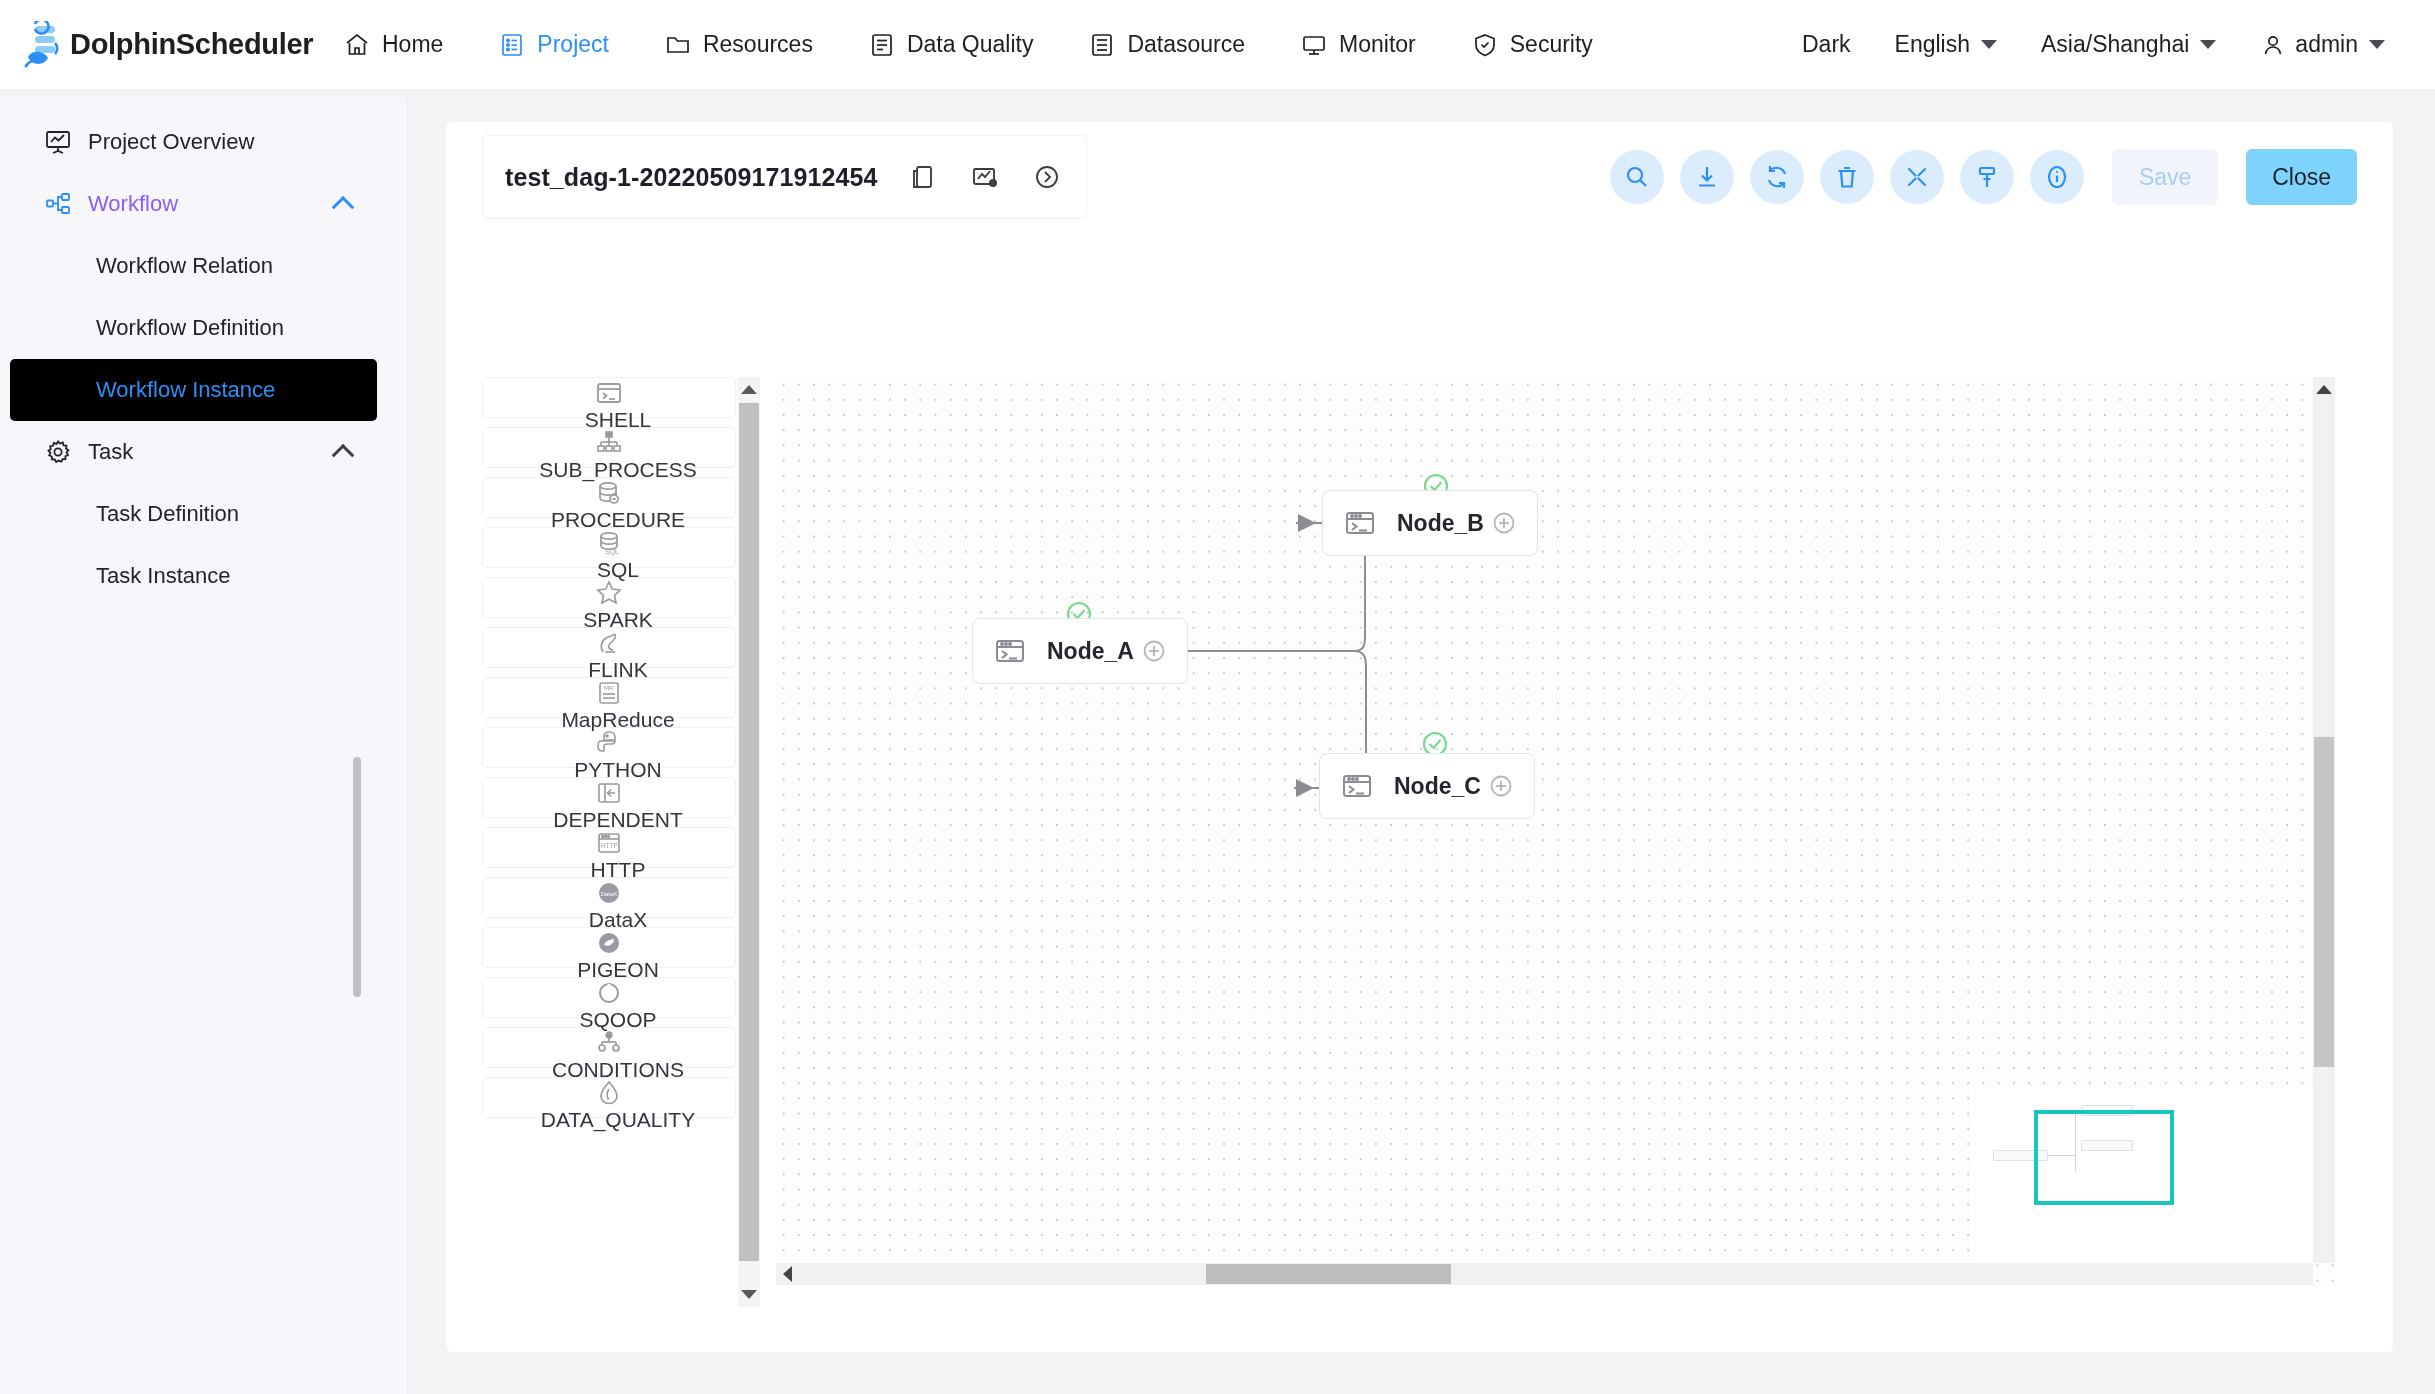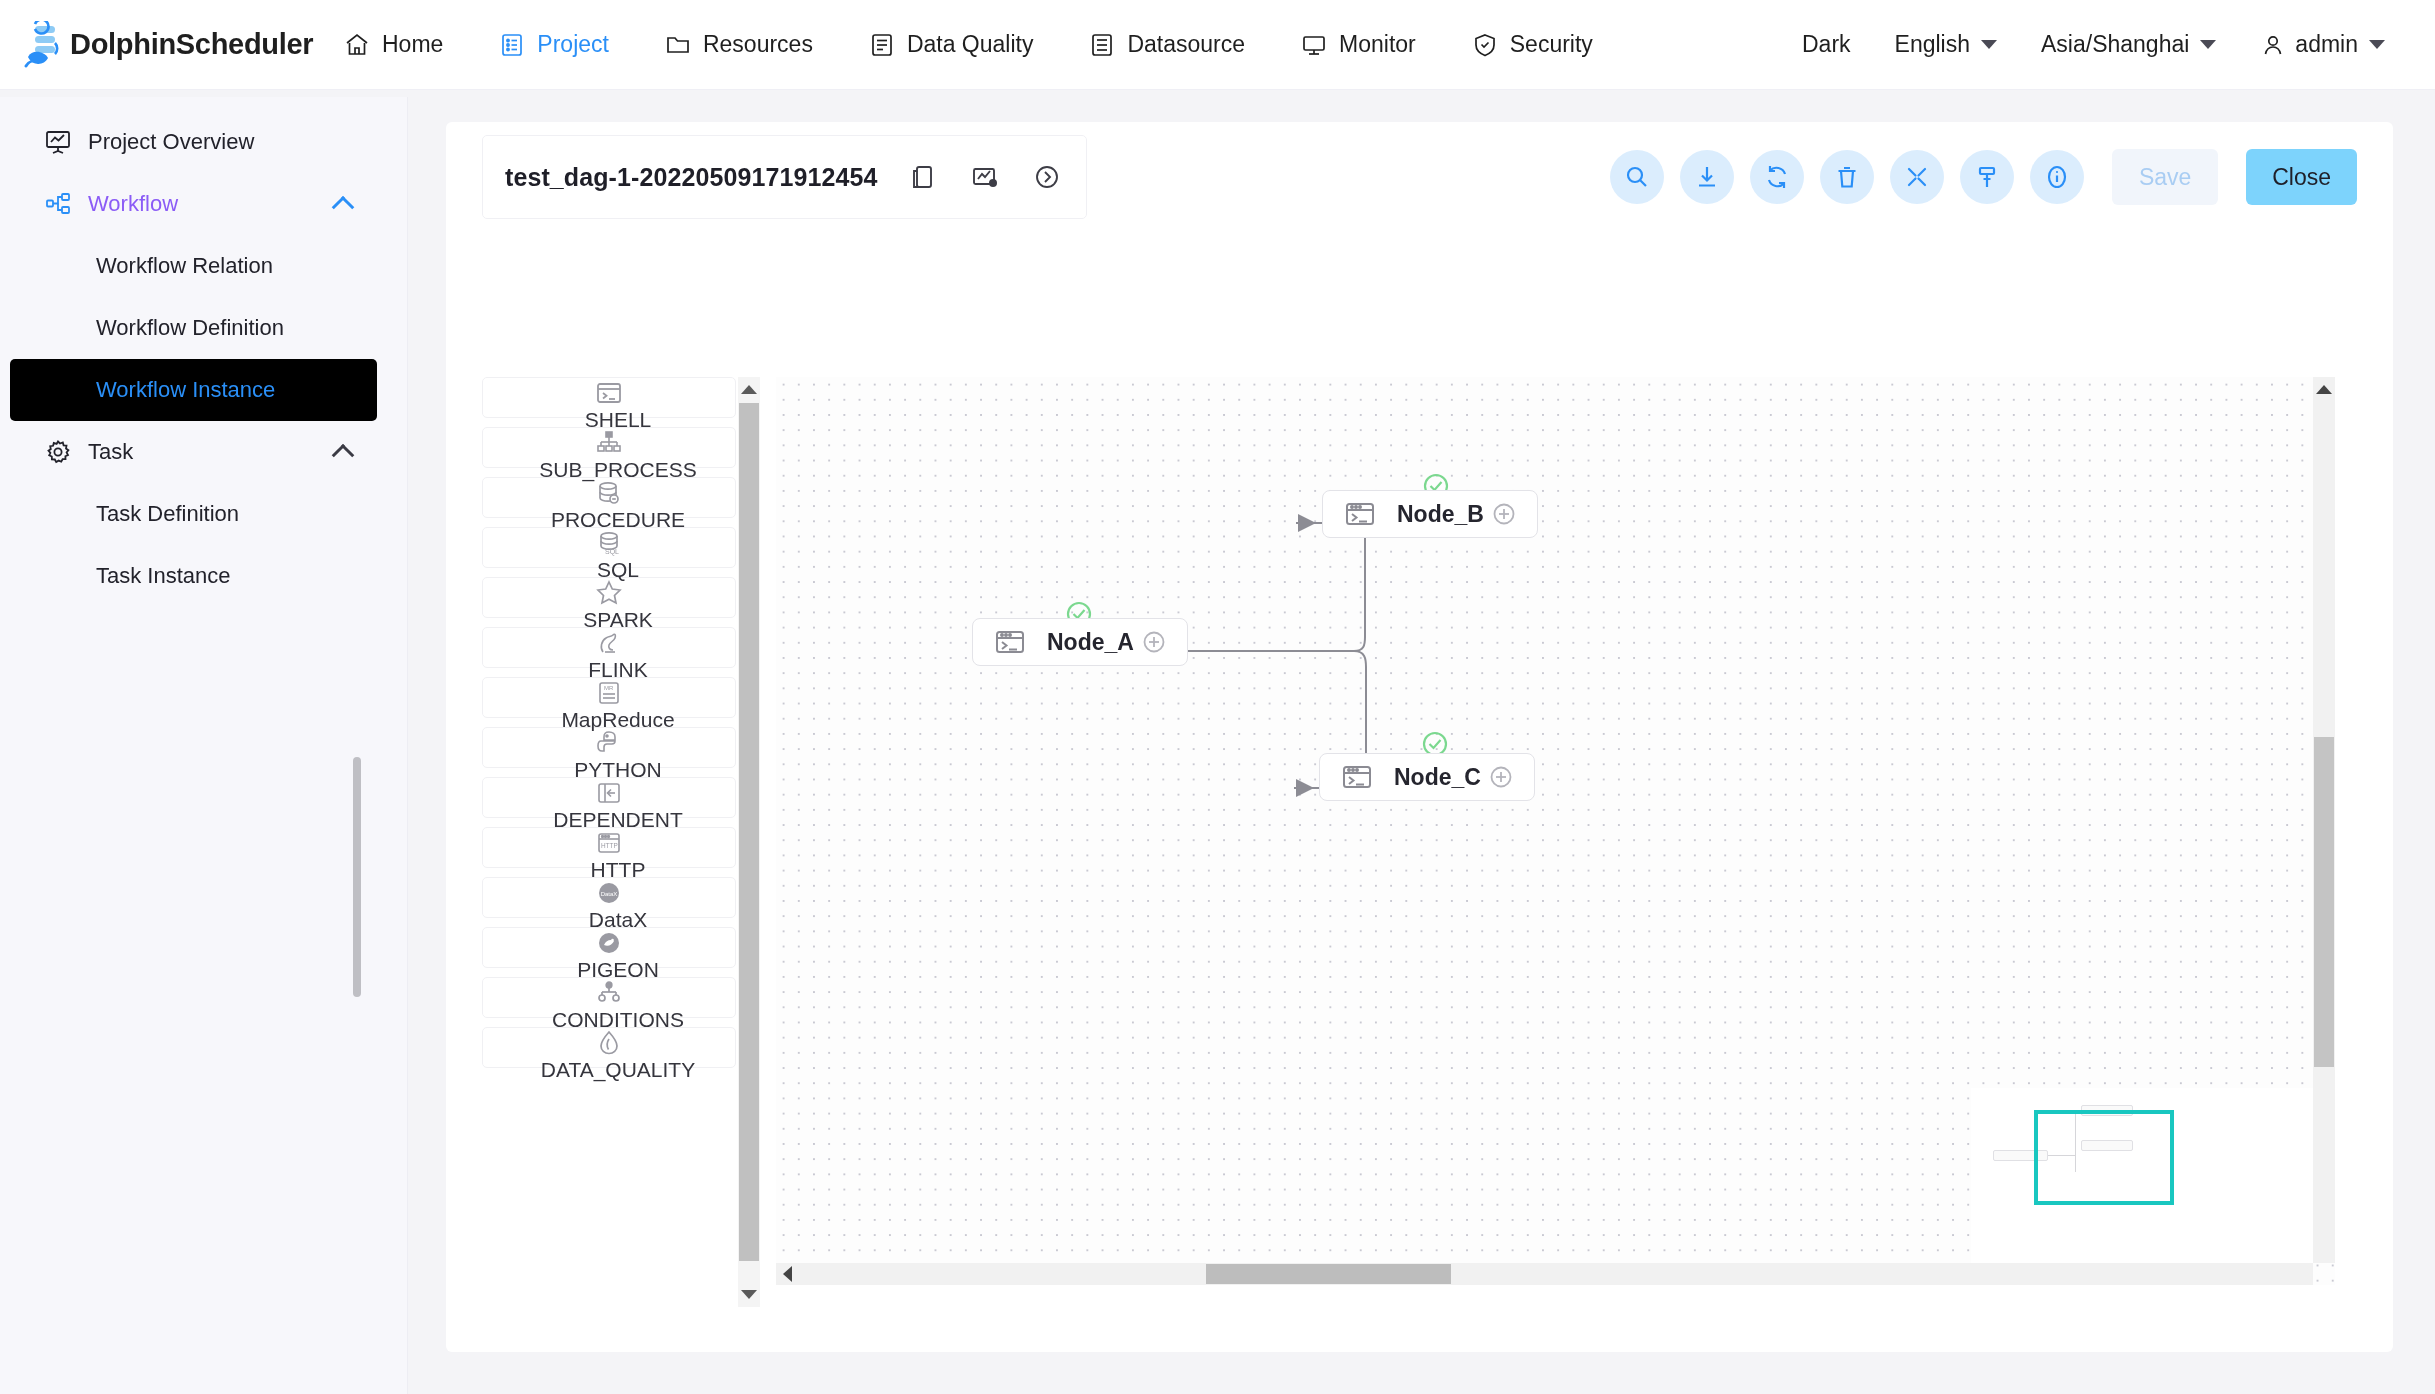--- a/index.html
+++ b/index.html
@@ -169,21 +169,21 @@
   }
   .canvas {
     position: absolute; left: 0; top: 0; right: 22px; bottom: 22px;
     background-color: #fdfdfd;
     background-image: radial-gradient(#c9c9d2 1.1px, transparent 1.2px);
     background-size: 15.2px 15.2px;
     overflow: hidden;
   }
   .node {
     position: absolute;
-    height: 48px; background: #ffffff;
+    height: 66px; background: #ffffff;
     border: 1px solid #e3e3e8; border-radius: 8px;
     display: flex; align-items: center; padding: 0 20px;
     cursor: move;
   }
   .node .n-icon { width: 34px; height: 34px; flex: 0 0 auto; }
   .node .n-label {
     font-size: 23px; font-weight: 700; color: #25252e;
     margin-left: 20px; white-space: nowrap;
   }
   .node .n-plus {
@@ -653,20 +653,29 @@
           <span class="t-icon">
             <svg viewBox="0 0 30 30">
               <circle cx="15" cy="15" r="10" fill="#9a9aa2"></circle>
               <path d="M10 17 C12 12 17 11 20 13 C18 17 14 19 10 17 Z" fill="#fff"></path>
               <circle cx="18.5" cy="12" r="1.3" fill="#fff"></circle>
             </svg>
           </span>
           <span>PIGEON</span>
         </div>
 
+        <div class="task-item">
+          <span class="t-icon">
+            <svg viewBox="0 0 30 30" fill="none" stroke="#9a9aa2" stroke-width="2">
+              <circle cx="15" cy="15" r="9"></circle>
+                <path d="M15 6 V11" stroke="#fff" stroke-width="3"></path>
+            </svg>
+          </span>
+          <span>SQOOP</span>
+        </div>
 
         <div class="task-item">
           <span class="t-icon">
             <svg viewBox="0 0 30 30" fill="none" stroke="#9a9aa2" stroke-width="1.7">
               <circle cx="15" cy="7" r="2.8" fill="#9a9aa2"></circle>
               <path d="M15 10 V14"></path>
                 <path d="M8 14 H22"></path>
                 <path d="M8 14 V17"></path>
                 <path d="M22 14 V17"></path>
               <circle cx="8" cy="20" r="3"></circle>

